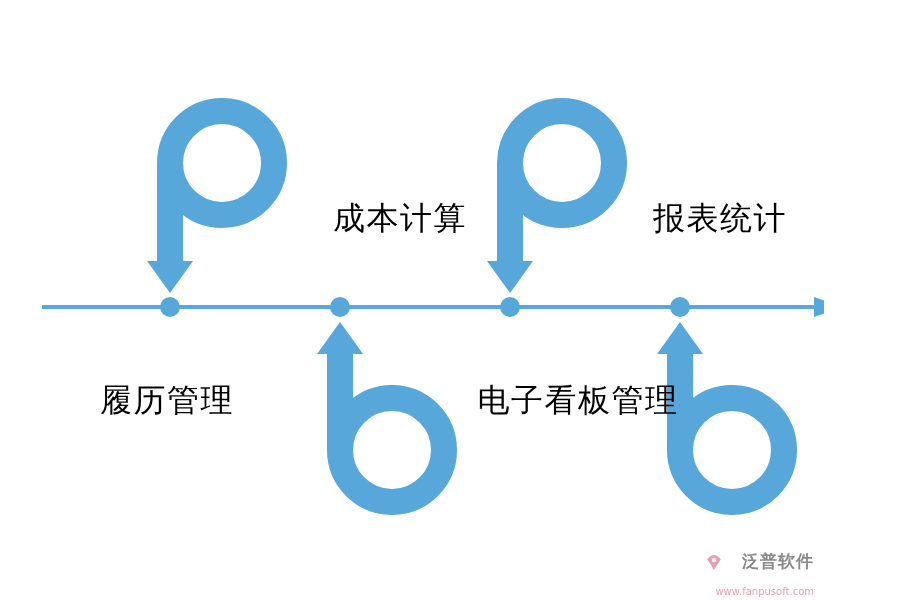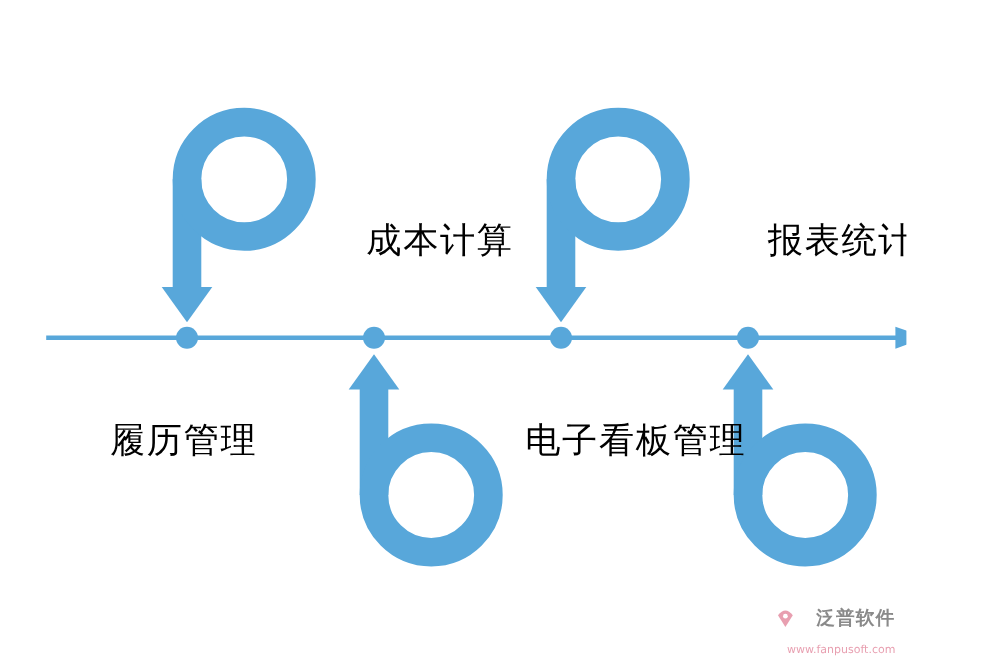--- a/index.html
+++ b/index.html
@@ -79,21 +79,21 @@
     <g>
       <circle class="dot" cx="170" cy="307" r="10"></circle>
       <circle class="dot" cx="340" cy="307" r="10"></circle>
       <circle class="dot" cx="510" cy="307" r="10"></circle>
       <circle class="dot" cx="680" cy="307" r="10"></circle>
     </g>
   </svg>
 
   <div class="label" style="left:400px;top:219px">成本计算</div>
 
-  <div class="label" style="left:765px;top:219px">报表统计</div>
+  <div class="label" style="left:720px;top:219px">报表统计</div>
 
   <div class="label" style="left:167px;top:401px">履历管理</div>
 
   <div class="label" style="left:578px;top:401px">电子看板管理</div>
 
   <div class="footer">
     <div class="brand-row">
       <svg width="18" height="18" viewBox="0 0 20 20">
         <path d="M10,19 L2.5,7 Q10,-2.5 17.5,7 Z" fill="#e89fb0"></path>
         <circle cx="10" cy="8" r="2.4" fill="#ffffff"></circle>

